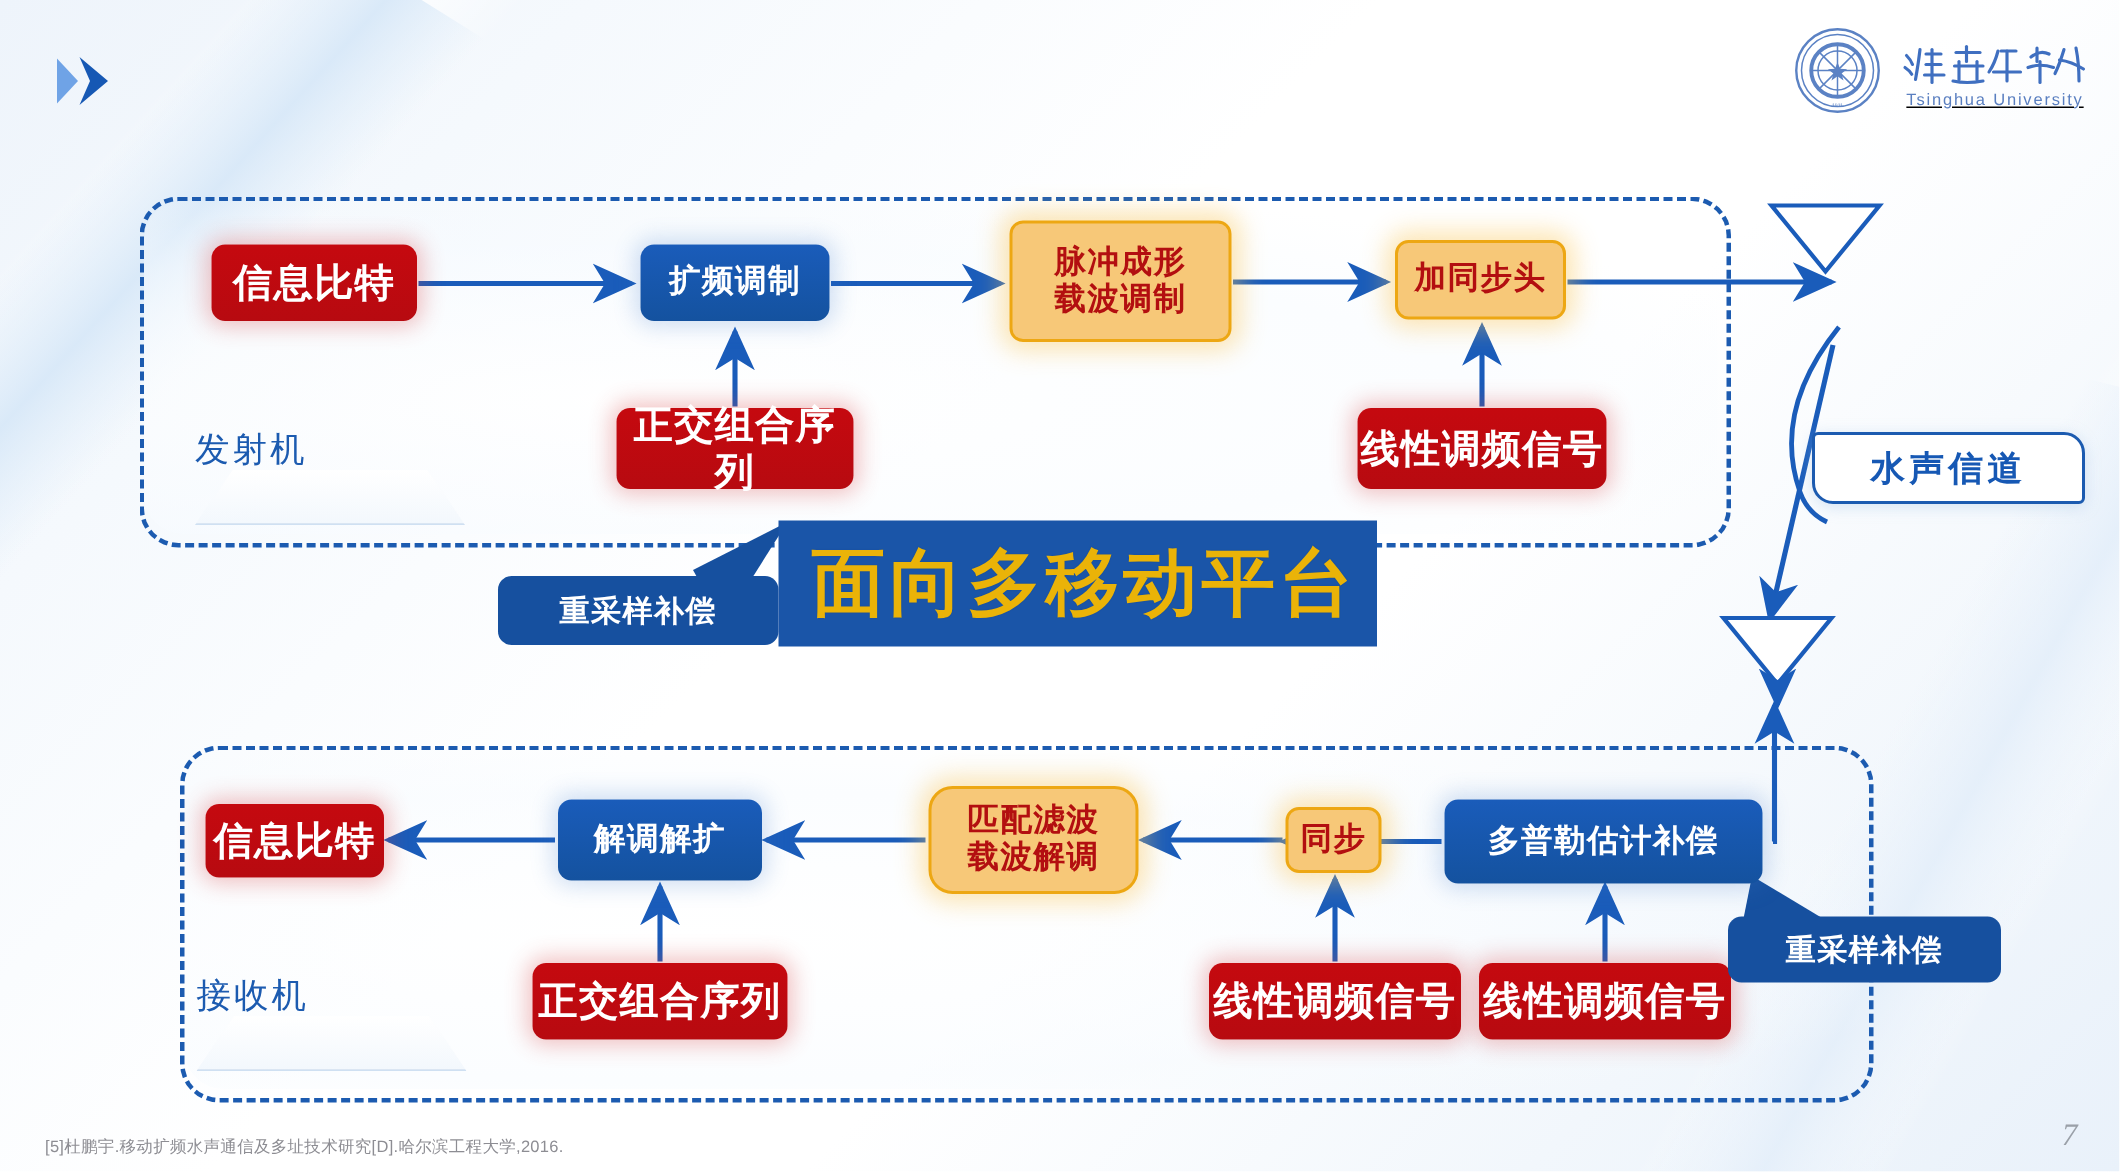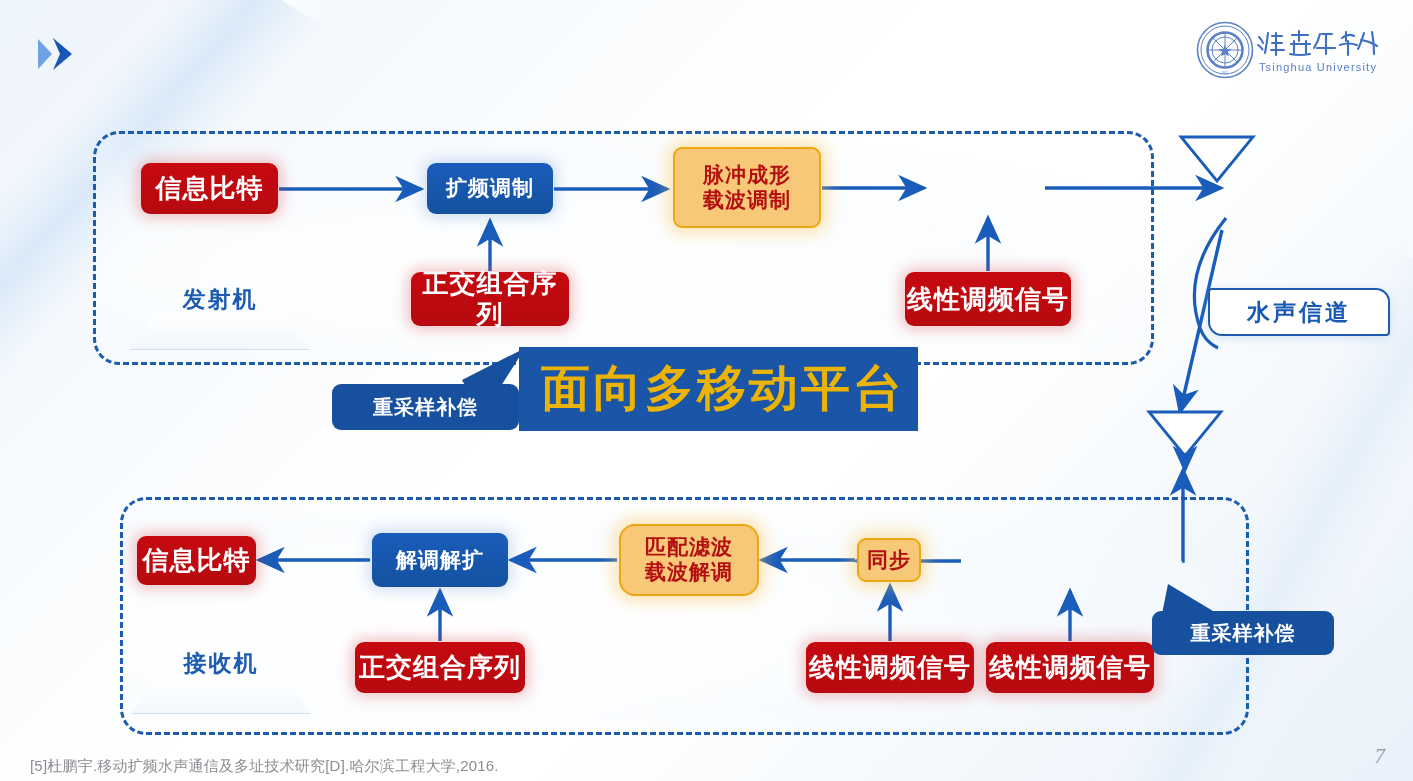--- a/index.html
+++ b/index.html
@@ -43,21 +43,21 @@
   #title{
     position:absolute;left:92px;top:22px;
     font-size:45px;font-weight:400;letter-spacing:1px;
     white-space:nowrap;color:#1a1a1a;
     font-family:"Liberation Sans","DejaVu Sans",sans-serif;
   }
   #title .sep{color:#1658b4;margin:0 10px;font-weight:300;}
   #title .accent{color:#1658b4;}
 
   
-  #logo{position:absolute;right:22px;top:18px;width:195px;height:64px;display:flex;align-items:center;}
+  #logo{position:absolute;right:22px;top:18px;width:195px;height:64px;display:flex;gap:12px;text-decoration:underline;}
   #logo-mark{width:58px;height:58px;flex:0 0 58px;}
   #logo-text{display:flex;flex-direction:column;align-items:center;justify-content:center;}
   #logo-cn{height:30px;}
   #logo-en{
     font-size:11px;letter-spacing:1.2px;color:#5a7fc0;margin-top:3px;
     font-family:"Liberation Sans",sans-serif;
   }
 
   
   .panel{
@@ -116,22 +116,22 @@
   
   .stage{position:absolute;width:180px;height:66px;}
   .stage .trap{
     position:absolute;left:0;bottom:0;width:180px;height:36px;
     background:linear-gradient(180deg,#ffffff 0%,#f3f8fd 100%);
     clip-path:polygon(14% 0,86% 0,100% 100%,0 100%);
     border-bottom:1px solid #cfe0f2;
     filter:drop-shadow(0 1px 1px rgba(150,180,215,.35));
   }
   .stage .stext{
-    position:absolute;left:0;top:0;width:180px;text-align:center;
-    font-size:23px;font-weight:bold;color:#1c5bb0;letter-spacing:2px;
+    position:absolute;left:0;top:0;width:180px;text-align:left;
+    font-size:23px;font-weight:normal;color:#1c5bb0;letter-spacing:2px;
   }
   #tx-stage{left:130px;top:284px;}
   #rx-stage{left:131px;top:648px;}
 
   
   #wires{position:absolute;left:0;top:0;width:1413px;height:781px;pointer-events:none;}
 
   
   #channel-callout{
     position:absolute;left:1208px;top:288px;width:178px;height:44px;
@@ -159,21 +159,21 @@
   #overlay-banner .btxt{
     position:absolute;left:22px;top:50%;transform:translateY(-50%);
     white-space:nowrap;font-size:49px;font-weight:bold;
     color:#eab308;letter-spacing:3px;
     text-shadow:0 0 1px rgba(0,0,0,.15);
   }
 
   
   #footer-ref{
     position:absolute;left:30px;top:757px;
-    font-size:15px;color:#8d8d93;letter-spacing:.2px;white-space:nowrap;
+    font-size:11px;color:#8d8d93;letter-spacing:.2px;white-space:nowrap;
   }
   #page-num{
     position:absolute;right:28px;top:744px;
     font-size:21px;color:#9aa0a8;font-style:italic;
     font-family:"Liberation Serif",serif;
   }
 </style>
 </head>
 <body>
 
@@ -291,33 +291,35 @@
     <path d="M1226 218 q-45 56 -26 110 q5 14 18 20" stroke="#1a5cba" stroke-width="3.2" fill="none"></path>
 
     <path d="M525 348 L482 416 L462 380 Z" fill="#16509f"></path>
     <path d="M1168 584 L1228 620 L1160 624 Z" fill="#16509f"></path>
   </svg>
 
   <div class="blk red" id="tx-info-bits">信息比特</div>
   <div class="blk blue" id="tx-spread">扩频调制</div>
   <div class="blk orange" id="tx-pulse">脉冲成形
 载波调制</div>
+  <div class="blk orange" id="tx-syncheader">加同步头</div>
   <div class="blk red" id="tx-orthoseq">正交组合序列</div>
   <div class="blk red" id="tx-chirp">线性调频信号</div>
 
   <div class="stage" id="tx-stage">
     <div class="trap"></div>
     <div class="stext">发射机</div>
   </div>
 
   <div class="blk red" id="rx-info-bits">信息比特</div>
   <div class="blk blue" id="rx-demod">解调解扩</div>
   <div class="blk orange" id="rx-matched">匹配滤波
 载波解调</div>
   <div class="blk orange" id="rx-sync">同步</div>
+  <div class="blk blue" id="rx-doppler">多普勒估计补偿</div>
   <div class="blk red" id="rx-orthoseq">正交组合序列</div>
   <div class="blk red" id="rx-chirp1">线性调频信号</div>
   <div class="blk red" id="rx-chirp2">线性调频信号</div>
 
   <div class="stage" id="rx-stage">
     <div class="trap"></div>
     <div class="stext">接收机</div>
   </div>
 
   <div id="channel-callout">水声信道</div>

